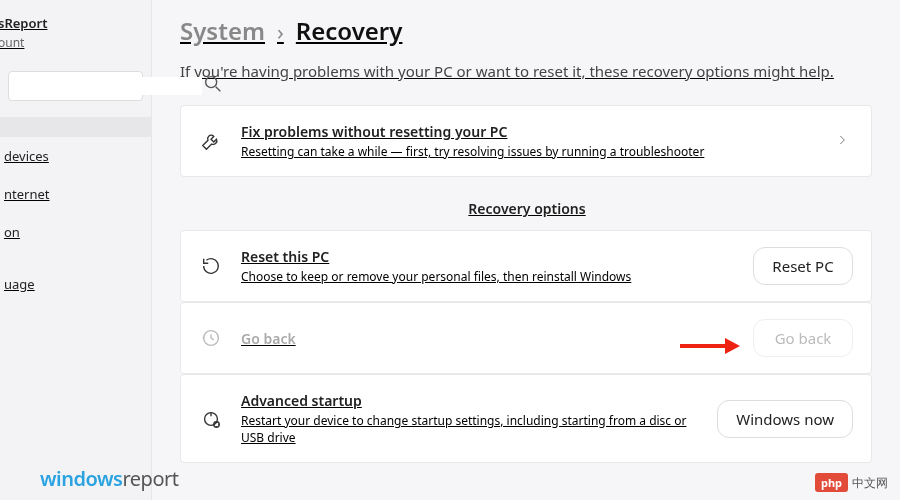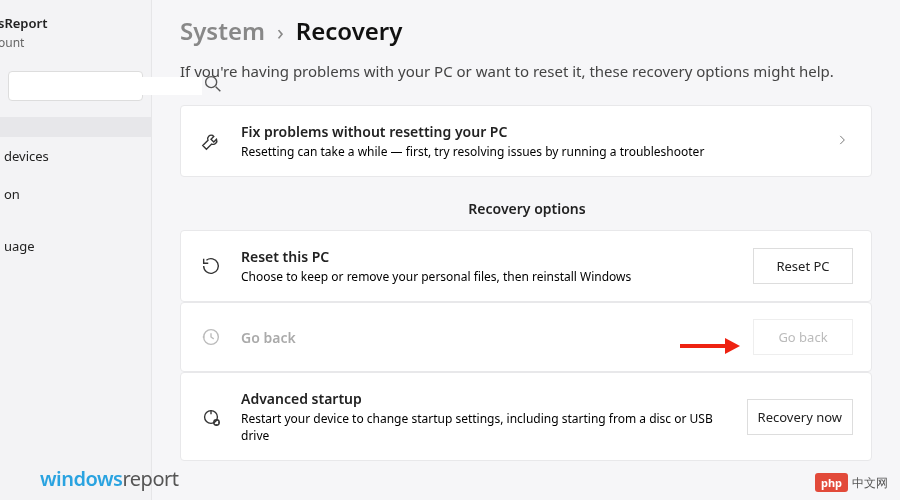--- a/index.html
+++ b/index.html
@@ -1,17 +1,17 @@
 <!DOCTYPE html>
 <html><head>
 <meta charset="utf-8">
 <style>
   * { box-sizing: border-box; margin: 0; padding: 0; font-family: "Segoe UI", system-ui, sans-serif; }
   html, body { width: 900px; height: 500px; overflow: hidden; background: #f6f6f8; }
-  .app { display: flex; width: 100%; height: 100%; position: relative; }
+  .app { display: flex; width: 100%; height: 100%; position: relative; text-decoration: underline; }
   .sidebar { width: 152px; background: #f3f3f5; border-right: 1px solid #e6e6e8; display: flex; flex-direction: column; padding-top: 8px; position: relative; }
   .profile { padding: 6px 10px 12px 10px; }
   .profile-name { font-weight: 600; font-size: 13px; color: #222; margin-left: -12px; }
   .profile-sub { font-size: 12px; color: #666; margin-left: -12px; margin-top: 2px; }
   .search-wrap { padding: 8px 8px 10px 8px; }
   .search { display: flex; align-items: center; background: #fff; border: 1px solid #ddd; border-radius: 4px; height: 30px; padding: 0 8px; }
   .search input { flex: 1; border: none; outline: none; font-size: 13px; }
   .search-icon { color: #555; font-size: 14px; }
   .nav { margin-top: 6px; }
   .nav-item { padding: 10px 12px 10px 4px; font-size: 13px; color: #222; cursor: pointer; }
@@ -27,21 +27,21 @@
 
   .card { background: #fff; border: 1px solid #e8e8ea; border-radius: 4px; padding: 16px 18px; display: flex; align-items: center; gap: 18px; margin-bottom: 0; }
   .card-icon { width: 24px; height: 24px; display: flex; align-items: center; justify-content: center; color: #333; flex-shrink: 0; }
   .card-icon.disabled { color: #bbb; }
   .card-body { flex: 1; min-width: 0; }
   .card-title { font-size: 14px; font-weight: 600; color: #222; }
   .card-title.disabled { color: #aaa; }
   .card-sub { font-size: 12px; color: #000000; margin-top: 2px; }
   .card-sub.disabled { color: #bbb; }
   .card-action { }
-  .btn { background: #fff; border: 1px solid #ddd; border-radius: 0; padding: 8px 10px; font-size: 13px; color: #222; cursor: pointer; min-width: 100px; }
+  .btn { background: #fff; border: 1px solid #ddd; border-radius: 12px; padding: 8px 18px; font-size: 15px; color: #222; cursor: pointer; min-width: 100px; }
   .btn:disabled { color: #bbb; border-color: #eee; cursor: default; }
   .chevron { color: #666; font-size: 14px; padding: 0 4px; }
 
   .section-header { font-size: 14px; font-weight: 600; color: #222; margin: 22px 0 12px 2px; text-align: center; }
 
   .annot-arrow { position: absolute; left: 680px; top: 336px; pointer-events: none; }
 
   .wm-left { position: absolute; left: 40px; bottom: 8px; font-size: 20px; font-weight: 600; color: #2aa3e0; letter-spacing: -0.5px; }
   .wm-left .rep { color: #555; font-weight: 400; }
   .wm-right { position: absolute; right: 12px; bottom: 8px; display: flex; align-items: flex-end; gap: 4px; font-size: 12px; color: #555; }
@@ -66,20 +66,21 @@
           <svg class="icon-svg" viewBox="0 0 24 24">
               <circle cx="10" cy="10" r="6"></circle>
               <line x1="15" y1="15" x2="20" y2="20"></line>
             </svg>
         </span>
       </div>
     </div>
     <div class="nav">
       <div class="nav-item selected"><span></span></div>
       <div class="nav-item"><span>devices</span></div>
+      <div class="nav-item"><span>nternet</span></div>
       <div class="nav-item"><span>on</span></div>
       <div class="nav-gap"></div>
       <div class="nav-item"><span>uage</span></div>
     </div>
   </div>
 
   <div class="main">
     <div class="breadcrumb">
       <span class="crumb-parent">System</span>
       <span class="crumb-sep">›</span>
@@ -145,21 +146,21 @@
             <path d="M12 5v4"></path>
             <circle cx="18" cy="18" r="3"></circle>
             <path d="M18 15v1 M18 20v1 M15 18h1 M20 18h1"></path>
           </svg>
       </div>
       <div class="card-body">
         <div class="card-title">Advanced startup</div>
         <div class="card-sub">Restart your device to change startup settings, including starting from a disc or USB drive</div>
       </div>
       <div class="card-action">
-        <button class="btn">Recovery now</button>
+        <button class="btn">Windows now</button>
       </div>
     </div>
   </div>
 
   <svg class="annot-arrow" width="60" height="20">
     <line x1="0" y1="10" x2="45" y2="10" stroke="#e21" stroke-width="4"></line>
     <polygon points="45,2 60,10 45,18" fill="#e21"></polygon>
   </svg>
 
   <div class="wm-left">

